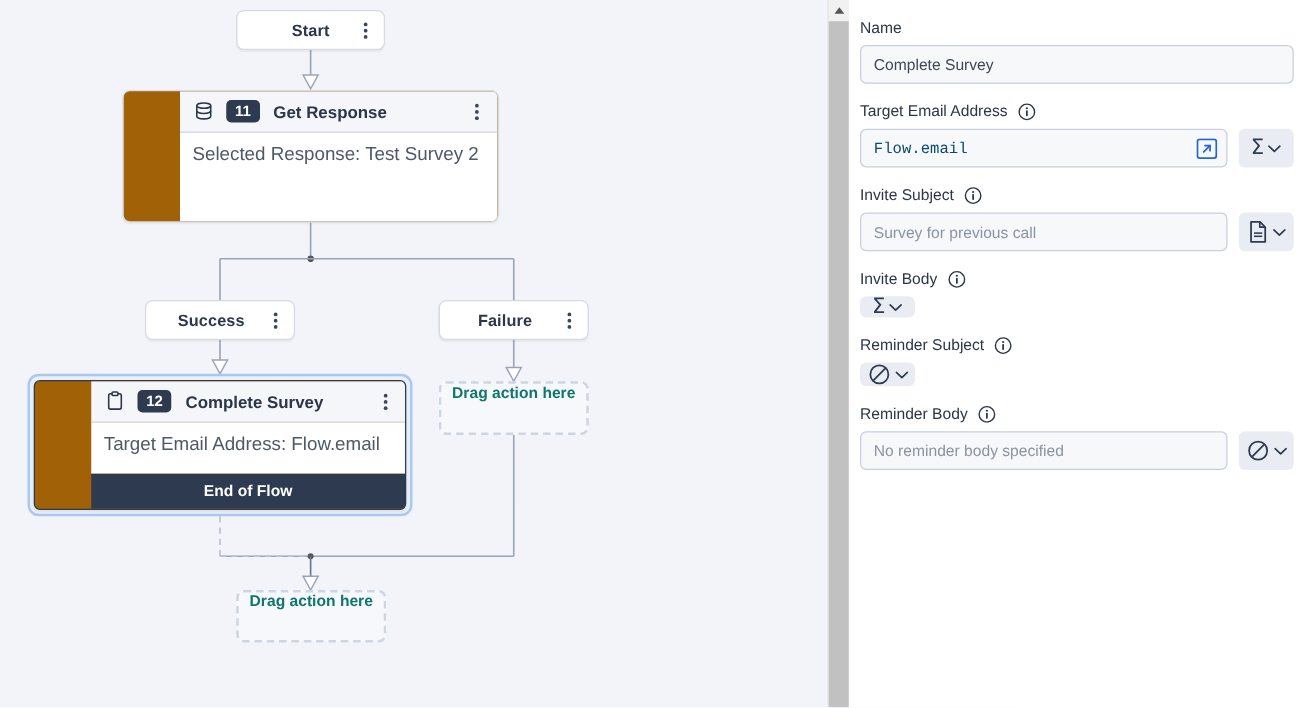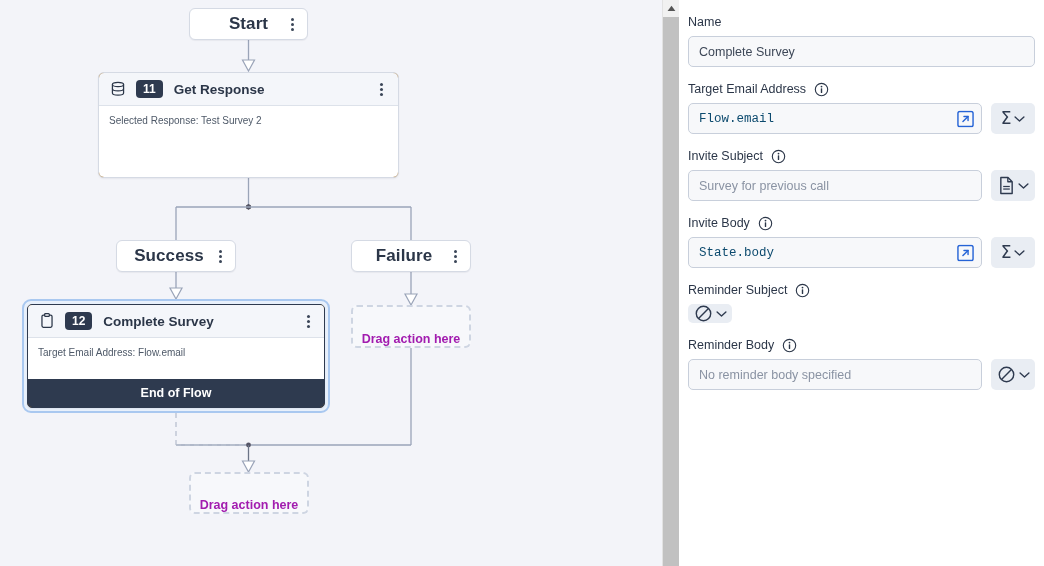--- a/index.html
+++ b/index.html
@@ -48,40 +48,41 @@
   .pill {
     background: #ffffff;
     border: 1px solid #d5dae4;
     border-radius: 6px;
     height: 32px;
     display: flex; align-items: center; justify-content: center;
     box-shadow: 0 1px 1px rgba(16,24,40,.05);
     position: relative;
   }
   .pill .pill-label {
-    font-size: 17px; font-weight: bold; color: #2b3648;
+    font-size: 13px; font-weight: bold; color: #2b3648;
     letter-spacing: .1px;
   }
   .kebab {
     position: absolute; right: 8px; top: 50%;
     transform: translateY(-50%);
     width: 14px; height: 16px;
     display: flex; flex-direction: column;
     align-items: center; justify-content: center; gap: 2px;
     cursor: pointer;
   }
   .kebab i { display: block; width: 3px; height: 3px; border-radius: 50%; background: #3b4658; }
 
   
   .card {
     background: #a16207;
     border: 1px solid #d5dae4;
     border-radius: 6px;
     overflow: hidden;
     box-shadow: 0 1px 2px rgba(16,24,40,.06);
+    padding-left: 45px;
   }
   .card-head {
     height: 33px;
     background: #f4f6fa;
     border-bottom: 1px solid #dde2ea;
     display: flex; align-items: center;
     padding: 0 8px 0 10px;
     position: relative;
   }
   .card-head .head-icon { width: 18px; height: 18px; flex: none; display:block; }
@@ -94,21 +95,21 @@
     padding: 2px 7px;
     line-height: 14px;
     flex: none;
   }
   .card-title {
     margin-left: 11px;
     font-size: 13.5px; font-weight: bold; color: #2b3648;
   }
   .card-body {
     padding: 9px 10px;
-    font-size: 10px;
+    font-size: 15px;
     color: #4e5968;
     background: #ffffff;
   }
   .card-foot {
     background: #2e3a4f;
     color: #ffffff;
     font-size: 12.5px; font-weight: bold;
     text-align: center;
     padding: 7px 0;
   }
@@ -121,23 +122,23 @@
     background: #e8f0fb;
     padding: 3px;
   }
   .selected-ring > .card { border: 1px solid #2e3a4f; border-radius: 5px; }
 
   
   .dropzone {
     border: 2px dashed #ced5e2;
     border-radius: 6px;
     background: rgba(255,255,255,.35);
-    display: flex; align-items: flex-end; justify-content: center;
+    display: flex; align-items: flex-start; justify-content: center;
     font-size: 12.5px; font-weight: bold;
-    color: #a21caf;
+    color: #0f766e;
   }
 
   
   .panel {
     width: 365px; height: 566px;
     background: #ffffff;
     padding: 14px 9px 0 9px;
     overflow: hidden;
     flex: none;
   }
@@ -398,30 +399,20 @@
     <div class="field" style="margin-top:14px;">
       <div class="field-label">
         <span>Invite Body</span>
         <svg class="info-icon" width="15" height="15" viewBox="0 0 16 16">
           <circle cx="8" cy="8" r="6.6" fill="none" stroke="#2b3648" stroke-width="1.2"></circle>
           <circle cx="8" cy="4.9" r="0.95" fill="#2b3648"></circle>
           <rect x="7.25" y="6.7" width="1.5" height="5" rx=".6" fill="#2b3648"></rect>
         </svg>
       </div>
       <div class="field-row">
-        <div class="input-box">
-          <span class="input-val mono">State.body</span>
-          <span class="expand-btn">
-            <svg width="17" height="17" viewBox="0 0 18 18">
-              <rect x="1" y="1" width="16" height="16" rx="2" fill="none" stroke="#2563d6" stroke-width="1.5"></rect>
-              <path d="M6.3 11.7 L11.7 6.3" stroke="#2563d6" stroke-width="1.5" stroke-linecap="round"></path>
-              <polyline points="7.4,6.3 11.7,6.3 11.7,10.6" fill="none" stroke="#2563d6" stroke-width="1.5" stroke-linecap="round" stroke-linejoin="round"></polyline>
-            </svg>
-          </span>
-        </div>
         <div class="aux-btn">
           <span class="sigma">Σ</span>
           <svg class="chev" width="11" height="8" viewBox="0 0 12 8">
             <polyline points="1.2,1.8 6,6.2 10.8,1.8" fill="none" stroke="#2e3a4f" stroke-width="1.5" stroke-linecap="round" stroke-linejoin="round"></polyline>
           </svg>
         </div>
       </div>
     </div>
 
     <div class="field" style="margin-top:14px;text-align:center;">

